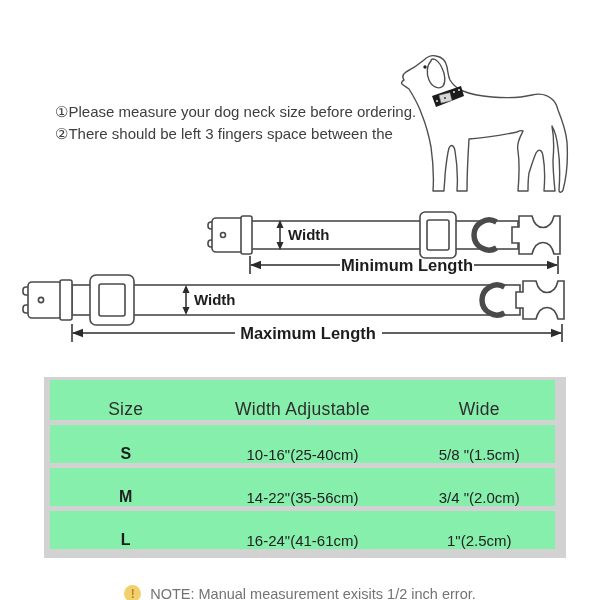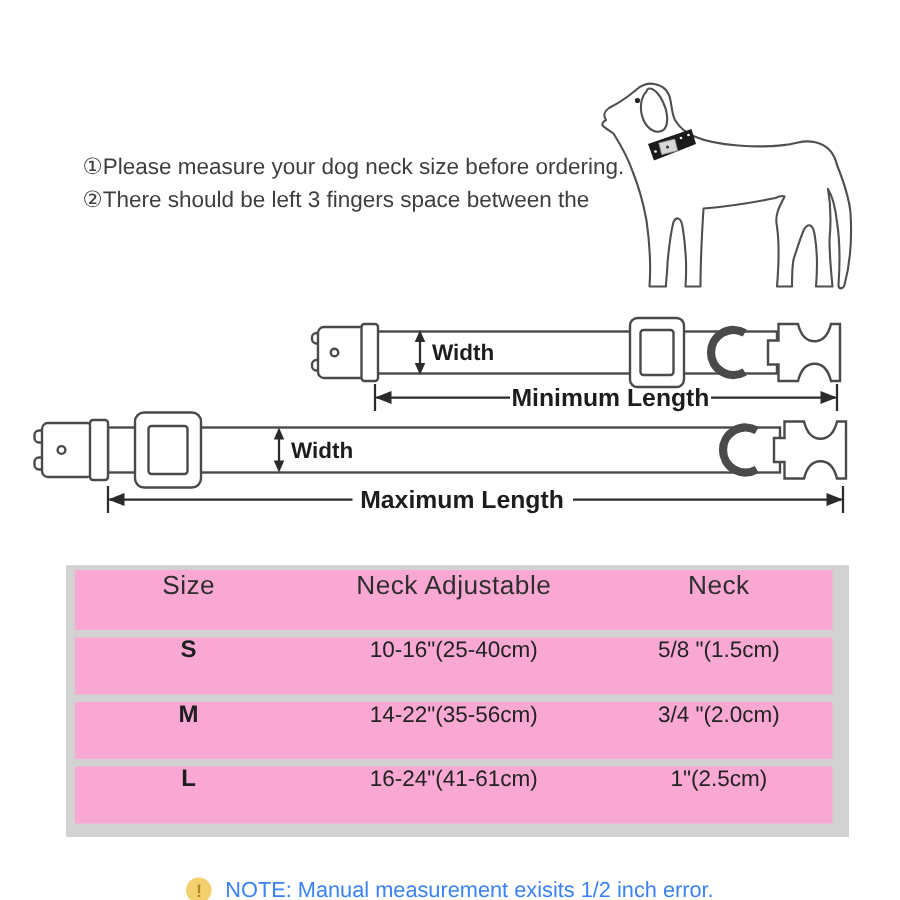--- a/index.html
+++ b/index.html
@@ -20,34 +20,34 @@
   .lbl-dim{font-size:16.5px;font-weight:600;fill:#1d1d1d;}
   .dogline{fill:#ffffff;stroke:#4f4f4f;stroke-width:1.4;stroke-linejoin:round;}
 
   .dog-svg{position:absolute;left:390px;top:0;}
   .diagram-svg{position:absolute;left:0;top:160px;}
 
   
   .size-table{position:absolute;left:44px;top:334px;width:522px;box-sizing:border-box;
               background:#d2d2d2;border:solid #d2d2d2;border-width:3px 11px 9px 6px;
               display:flex;flex-direction:column;gap:5px;}
-  .t-row{background:#f9a8d4;height:38px;display:flex;align-items:flex-start;}
+  .t-row{background:#86efac;height:38px;display:flex;align-items:flex-end;}
   .t-header{height:40px;}
   .t-cell{text-align:center;font-size:15px;color:#222222;}
   .c-size{width:30%;}.c-neck{width:40%;}.c-wide{width:30%;}
   .t-header .t-cell{font-size:17.5px;font-weight:400;color:#2e2e2e;letter-spacing:.3px;}
   .t-row:not(.t-header) .c-size{font-weight:700;font-size:16px;color:#1e1e1e;}
 
   
   .note{position:absolute;left:0;top:542px;width:600px;display:flex;align-items:center;
         justify-content:center;gap:9px;}
   .note-icon{width:17px;height:17px;border-radius:50%;background:#f3cf6e;color:#b5892a;
              font-size:12px;font-weight:700;display:flex;align-items:center;justify-content:center;
              flex:0 0 auto;}
-  .note-text{font-size:14.5px;color:#3b82f6;}
+  .note-text{font-size:14.5px;color:#737373;}
 </style>
 </head>
 <body>
 
 <div class="page">
 
   <div class="instructions">
     <div>①Please measure your dog neck size before ordering.</div>
     <div>②There should be left 3 fingers space between the</div>
   </div>
@@ -153,22 +153,22 @@
         <polygon class="arrfill" points="72,130 83,125.7 83,134.3"></polygon>
         <polygon class="arrfill" points="562,130 551,125.7 551,134.3"></polygon>
       </g>
       <text class="lbl-dim" x="308" y="135.5" text-anchor="middle">Maximum Length</text>
     </g>
   </svg>
 
   <div class="size-table">
     <div class="t-row t-header">
       <div class="t-cell c-size">Size</div>
-      <div class="t-cell c-neck">Neck Adjustable</div>
-      <div class="t-cell c-wide">Neck</div>
+      <div class="t-cell c-neck">Width Adjustable</div>
+      <div class="t-cell c-wide">Wide</div>
     </div>
     <div class="t-row">
       <div class="t-cell c-size">S</div>
       <div class="t-cell c-neck">10-16"(25-40cm)</div>
       <div class="t-cell c-wide">5/8 "(1.5cm)</div>
     </div>
     <div class="t-row">
       <div class="t-cell c-size">M</div>
       <div class="t-cell c-neck">14-22"(35-56cm)</div>
       <div class="t-cell c-wide">3/4 "(2.0cm)</div>

